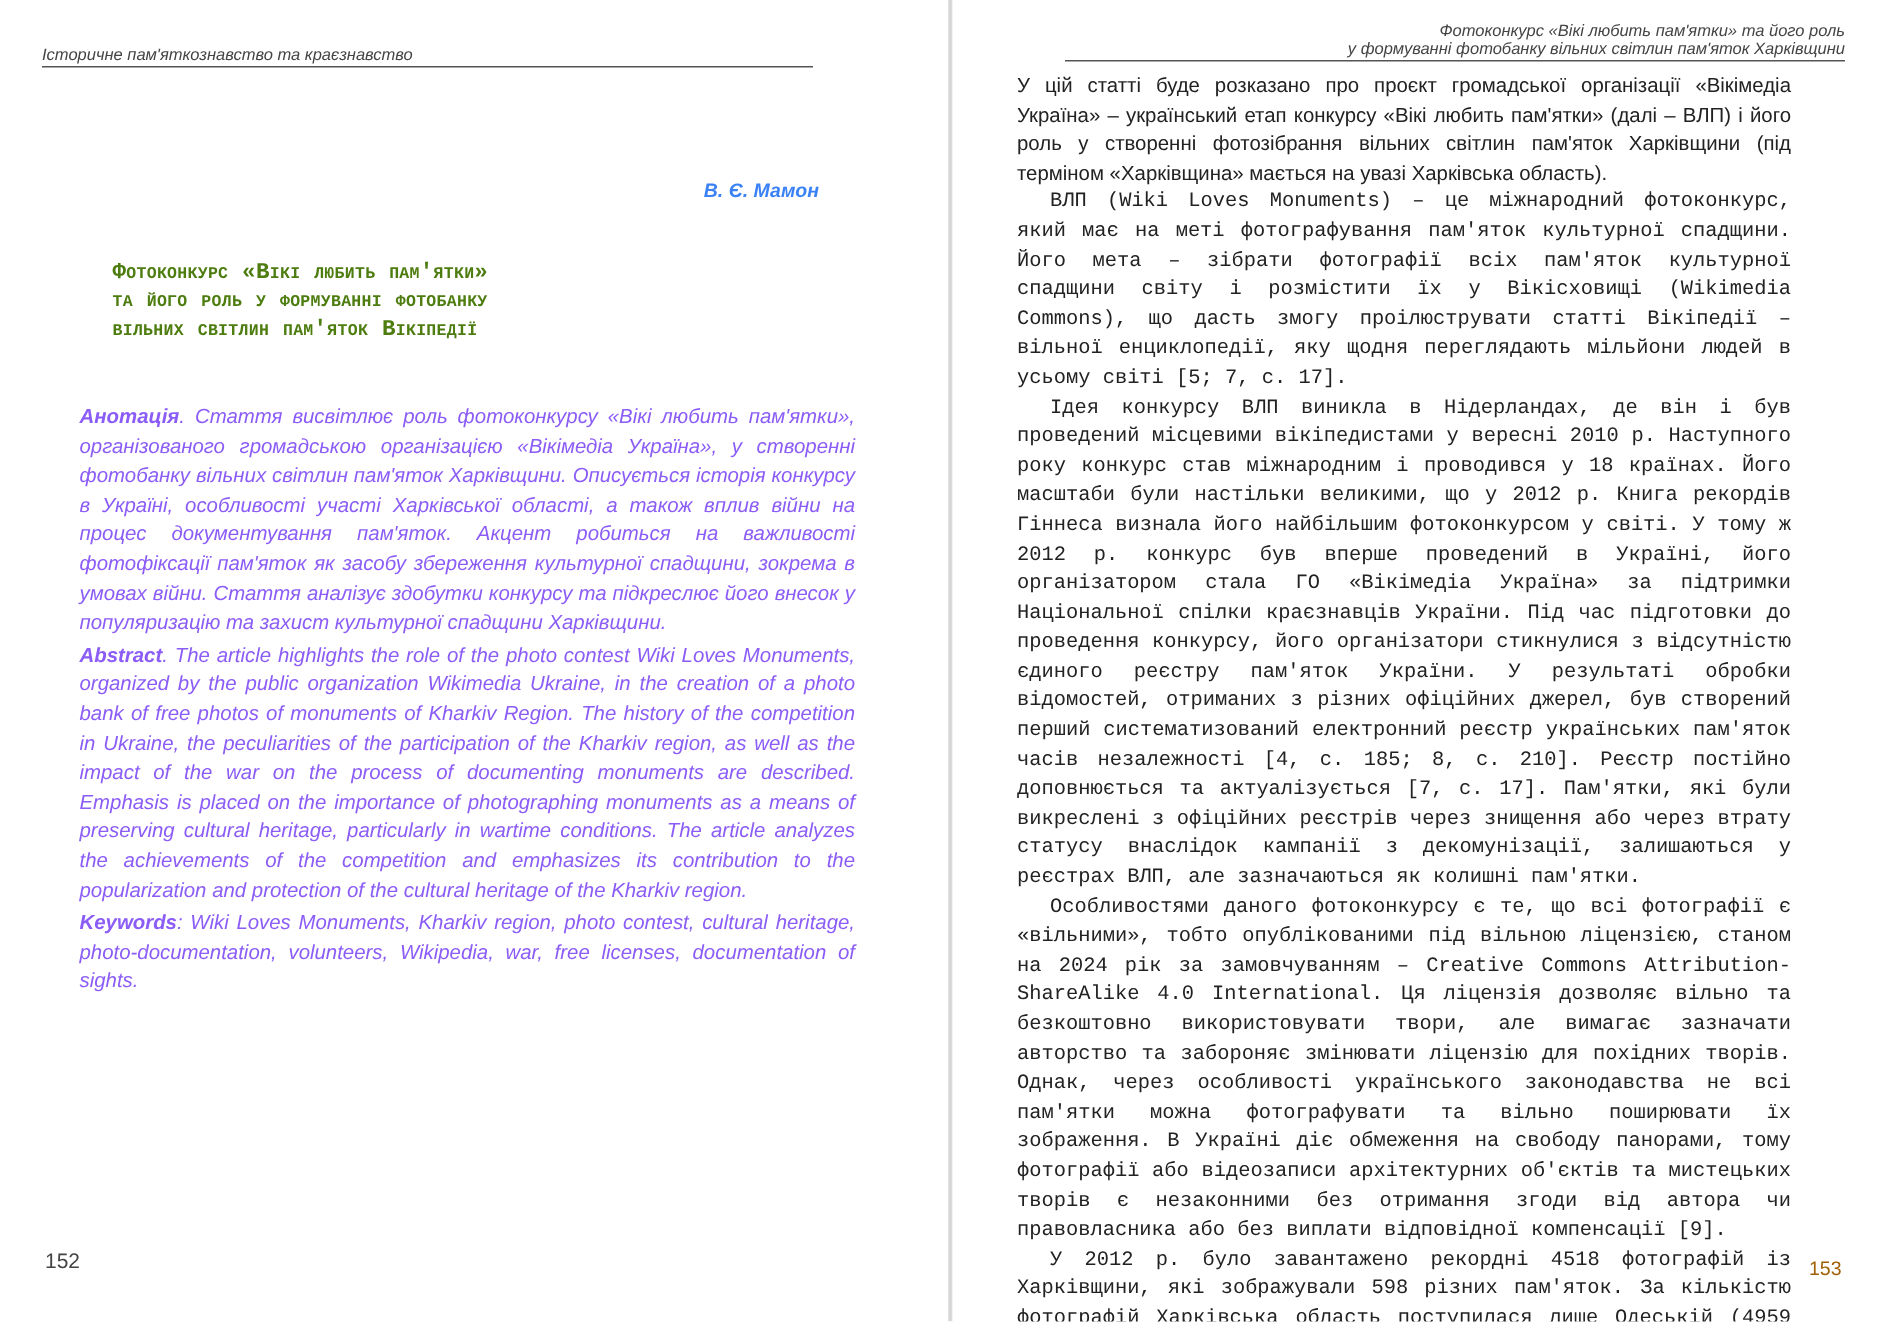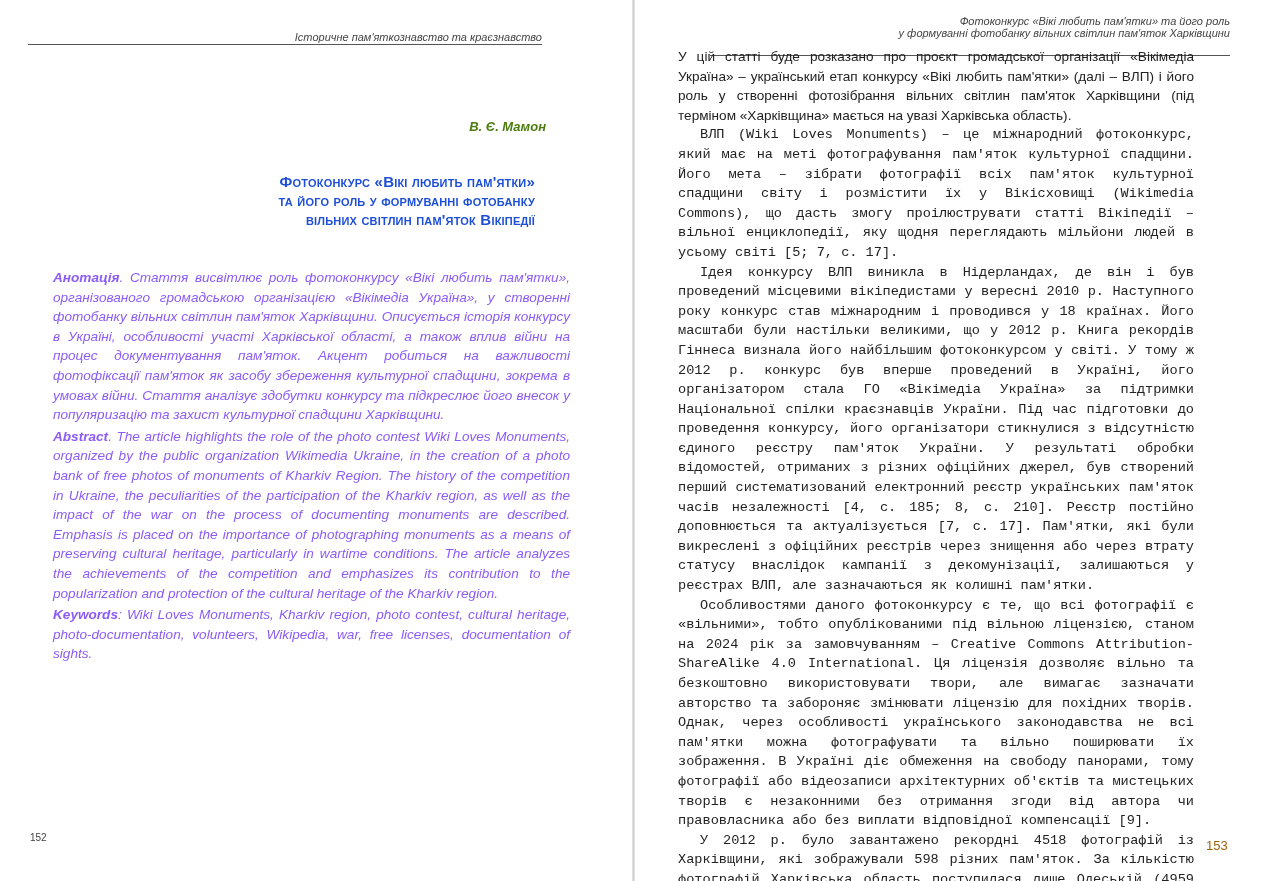--- a/index.html
+++ b/index.html
@@ -7,41 +7,41 @@
     width: 1267px; height: 881px; background: #ffffff; position: relative; overflow: hidden;
     font-family: "Liberation Sans", sans-serif; color: #222;
   }
   .page { position: absolute; top: 0; height: 881px; }
   .page-left { left: 0; width: 633px; }
   .page-right { left: 634px; width: 633px; }
   .gutter { position: absolute; left: 632px; top: 0; width: 3px; height: 881px;
     background: linear-gradient(to right, #e8e8e8, #cfcfcf, #e8e8e8); }
 
   .running-header-left { position: absolute; left: 28px; top: 31px; width: 514px;
-    font-size: 11px; font-style: italic; color: #444; border-bottom: 1px solid #555; padding-bottom: 1px; text-align: right; }
+    font-size: 11px; font-style: italic; color: #444; border-bottom: 1px solid #555; padding-bottom: 1px; }
   .running-header-right { position: absolute; right: 37px; top: 15px; width: 520px; text-align: right;
-    font-size: 11px; font-style: italic; color: #444; line-height: 12px; border-bottom: 1px solid #555; padding-bottom: 16px; }
+    font-size: 11px; font-style: italic; color: #444; line-height: 12px; border-bottom: 1px solid #555; padding-bottom: 1px; }
 
-  .author { position: absolute; right: 87px; top: 119px; font-size: 13px; font-weight: bold; font-style: italic; color: #4d7c0f; }
-  .title { position: absolute; left: 75px; width: 460px; top: 172px; text-align: right;
-    font-size: 15px; font-weight: bold; font-variant: small-caps; line-height: 19px; color: #1d4ed8; letter-spacing: 0.2px; }
+  .author { position: absolute; right: 87px; top: 119px; font-size: 13px; font-weight: bold; font-style: italic; color: #3b82f6; }
+  .title { position: absolute; left: 75px; width: 460px; top: 172px; text-align: left;
+    font-size: 15px; font-weight: bold; font-variant: small-caps; line-height: 19px; color: #4d7c0f; letter-spacing: 0.2px; font-family: Liberation Mono, monospace; }
 
   .abstract-block { position: absolute; left: 53px; width: 517px; top: 268px;
     font-size: 13.6px; font-style: italic; line-height: 19.6px; color: #8b5cf6; text-align: justify; }
   .abstract-block p { margin: 0 0 2px 0; }
   .abstract-block b { font-weight: bold; }
 
   .body-left { position: absolute; left: 29px; width: 518px; top: 787px; font-size: 13.6px; line-height: 19.6px; color: #222; text-align: justify; }
   .body-left p { margin: 0; }
 
   .body-right { position: absolute; left: 678px; width: 516px; top: 47px; font-size: 13.6px; line-height: 19.6px; color: #222; text-align: justify; }
   .body-right p { margin: 0; text-indent: 0; }
   .body-right p.ind { text-indent: 22px; font-family: Liberation Mono, monospace; }
 
-  .page-num-left { position: absolute; left: 30px; top: 832px; font-size: 10px; color: #444; }
+  .page-num-left { position: absolute; left: 30px; top: 832px; font-size: 14px; color: #444; }
   .page-num-right { position: absolute; left: 1206px; top: 838px; font-size: 13px; color: #a16207; }
 </style>
 </head>
 <body>
 
 <div class="page page-left">
   <div class="running-header-left">Історичне пам'яткознавство та краєзнавство</div>
   <div class="author">В. Є. Мамон</div>
   <div class="title">
     <div>Фотоконкурс «Вікі любить пам'ятки»</div>

